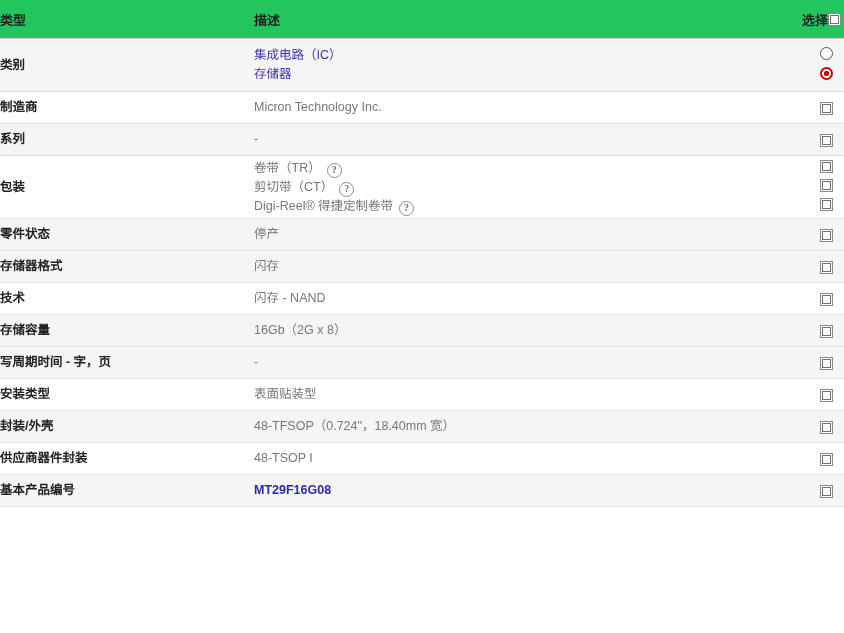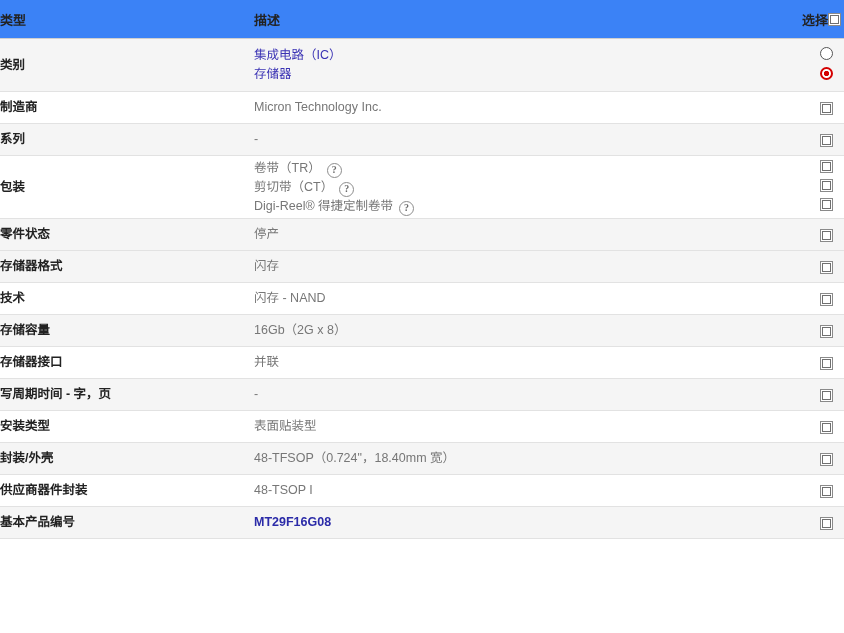--- a/index.html
+++ b/index.html
@@ -30,21 +30,21 @@
   
   .attr-table thead th {
     font-weight: bold;
     color: #222222;
     font-size: 13px;
     text-align: left;
     padding: 0;
     height: 38px;
     vertical-align: middle;
     border-bottom: 1px solid #cfcfcf;
-    background: #3b82f6;
+    background: #22c55e;
   }
   th.th-type   { padding-left: 12px; }
   th.th-desc   { padding-left: 4px;  }
   th.th-select {
     text-align: right;
     padding-right: 0;
     white-space: nowrap;
   }
   th.th-select .sel-label { vertical-align: middle; }
 
@@ -237,27 +237,20 @@
         </td>
         <td class="c-select"><input type="checkbox" class="cb" style=""></td>
       </tr>
       <tr class="shade r-std">
         <td class="c-type">存储容量</td>
         <td class="c-desc">
           <div>16Gb（2G x 8）</div>
         </td>
         <td class="c-select"><input type="checkbox" class="cb" style=""></td>
       </tr>
-      <tr class="plain r-std">
-        <td class="c-type">存储器接口</td>
-        <td class="c-desc">
-          <div>并联</div>
-        </td>
-        <td class="c-select"><input type="checkbox" class="cb" style=""></td>
-      </tr>
       <tr class="shade r-std">
         <td class="c-type">写周期时间 - 字，页</td>
         <td class="c-desc">
           <div>-</div>
         </td>
         <td class="c-select"><input type="checkbox" class="cb" style=""></td>
       </tr>
       <tr class="plain r-std">
         <td class="c-type">安装类型</td>
         <td class="c-desc">

